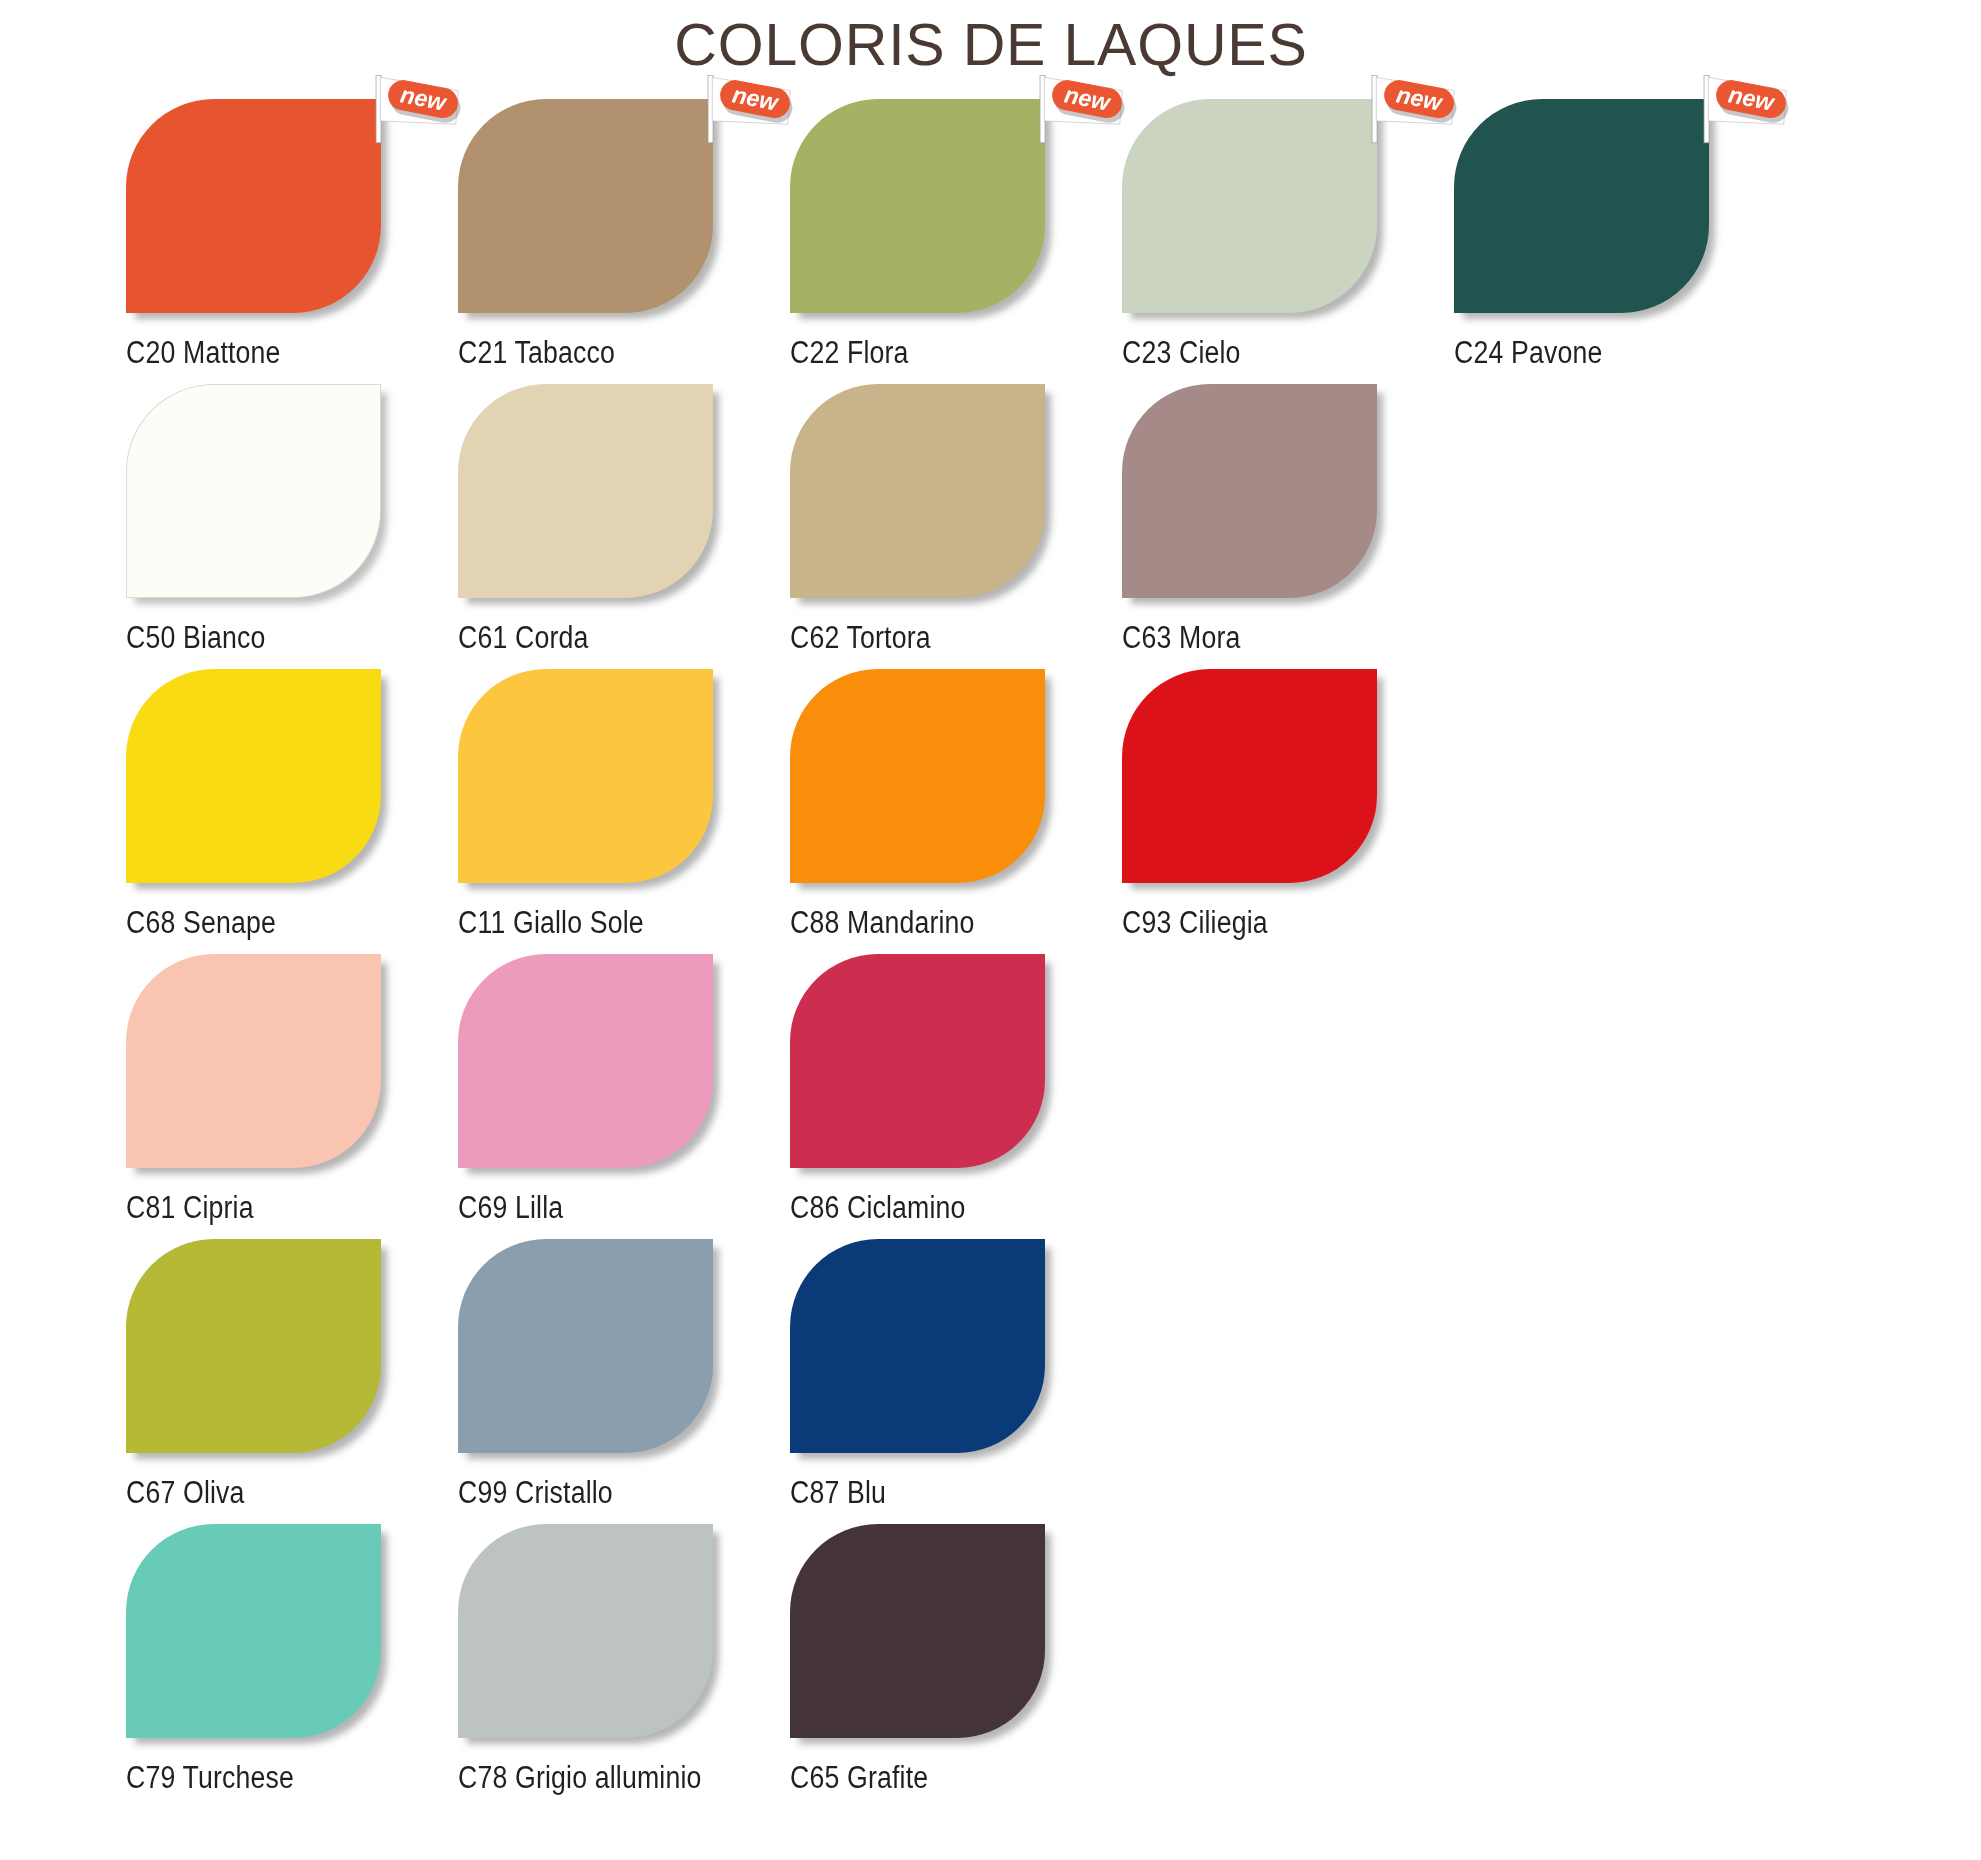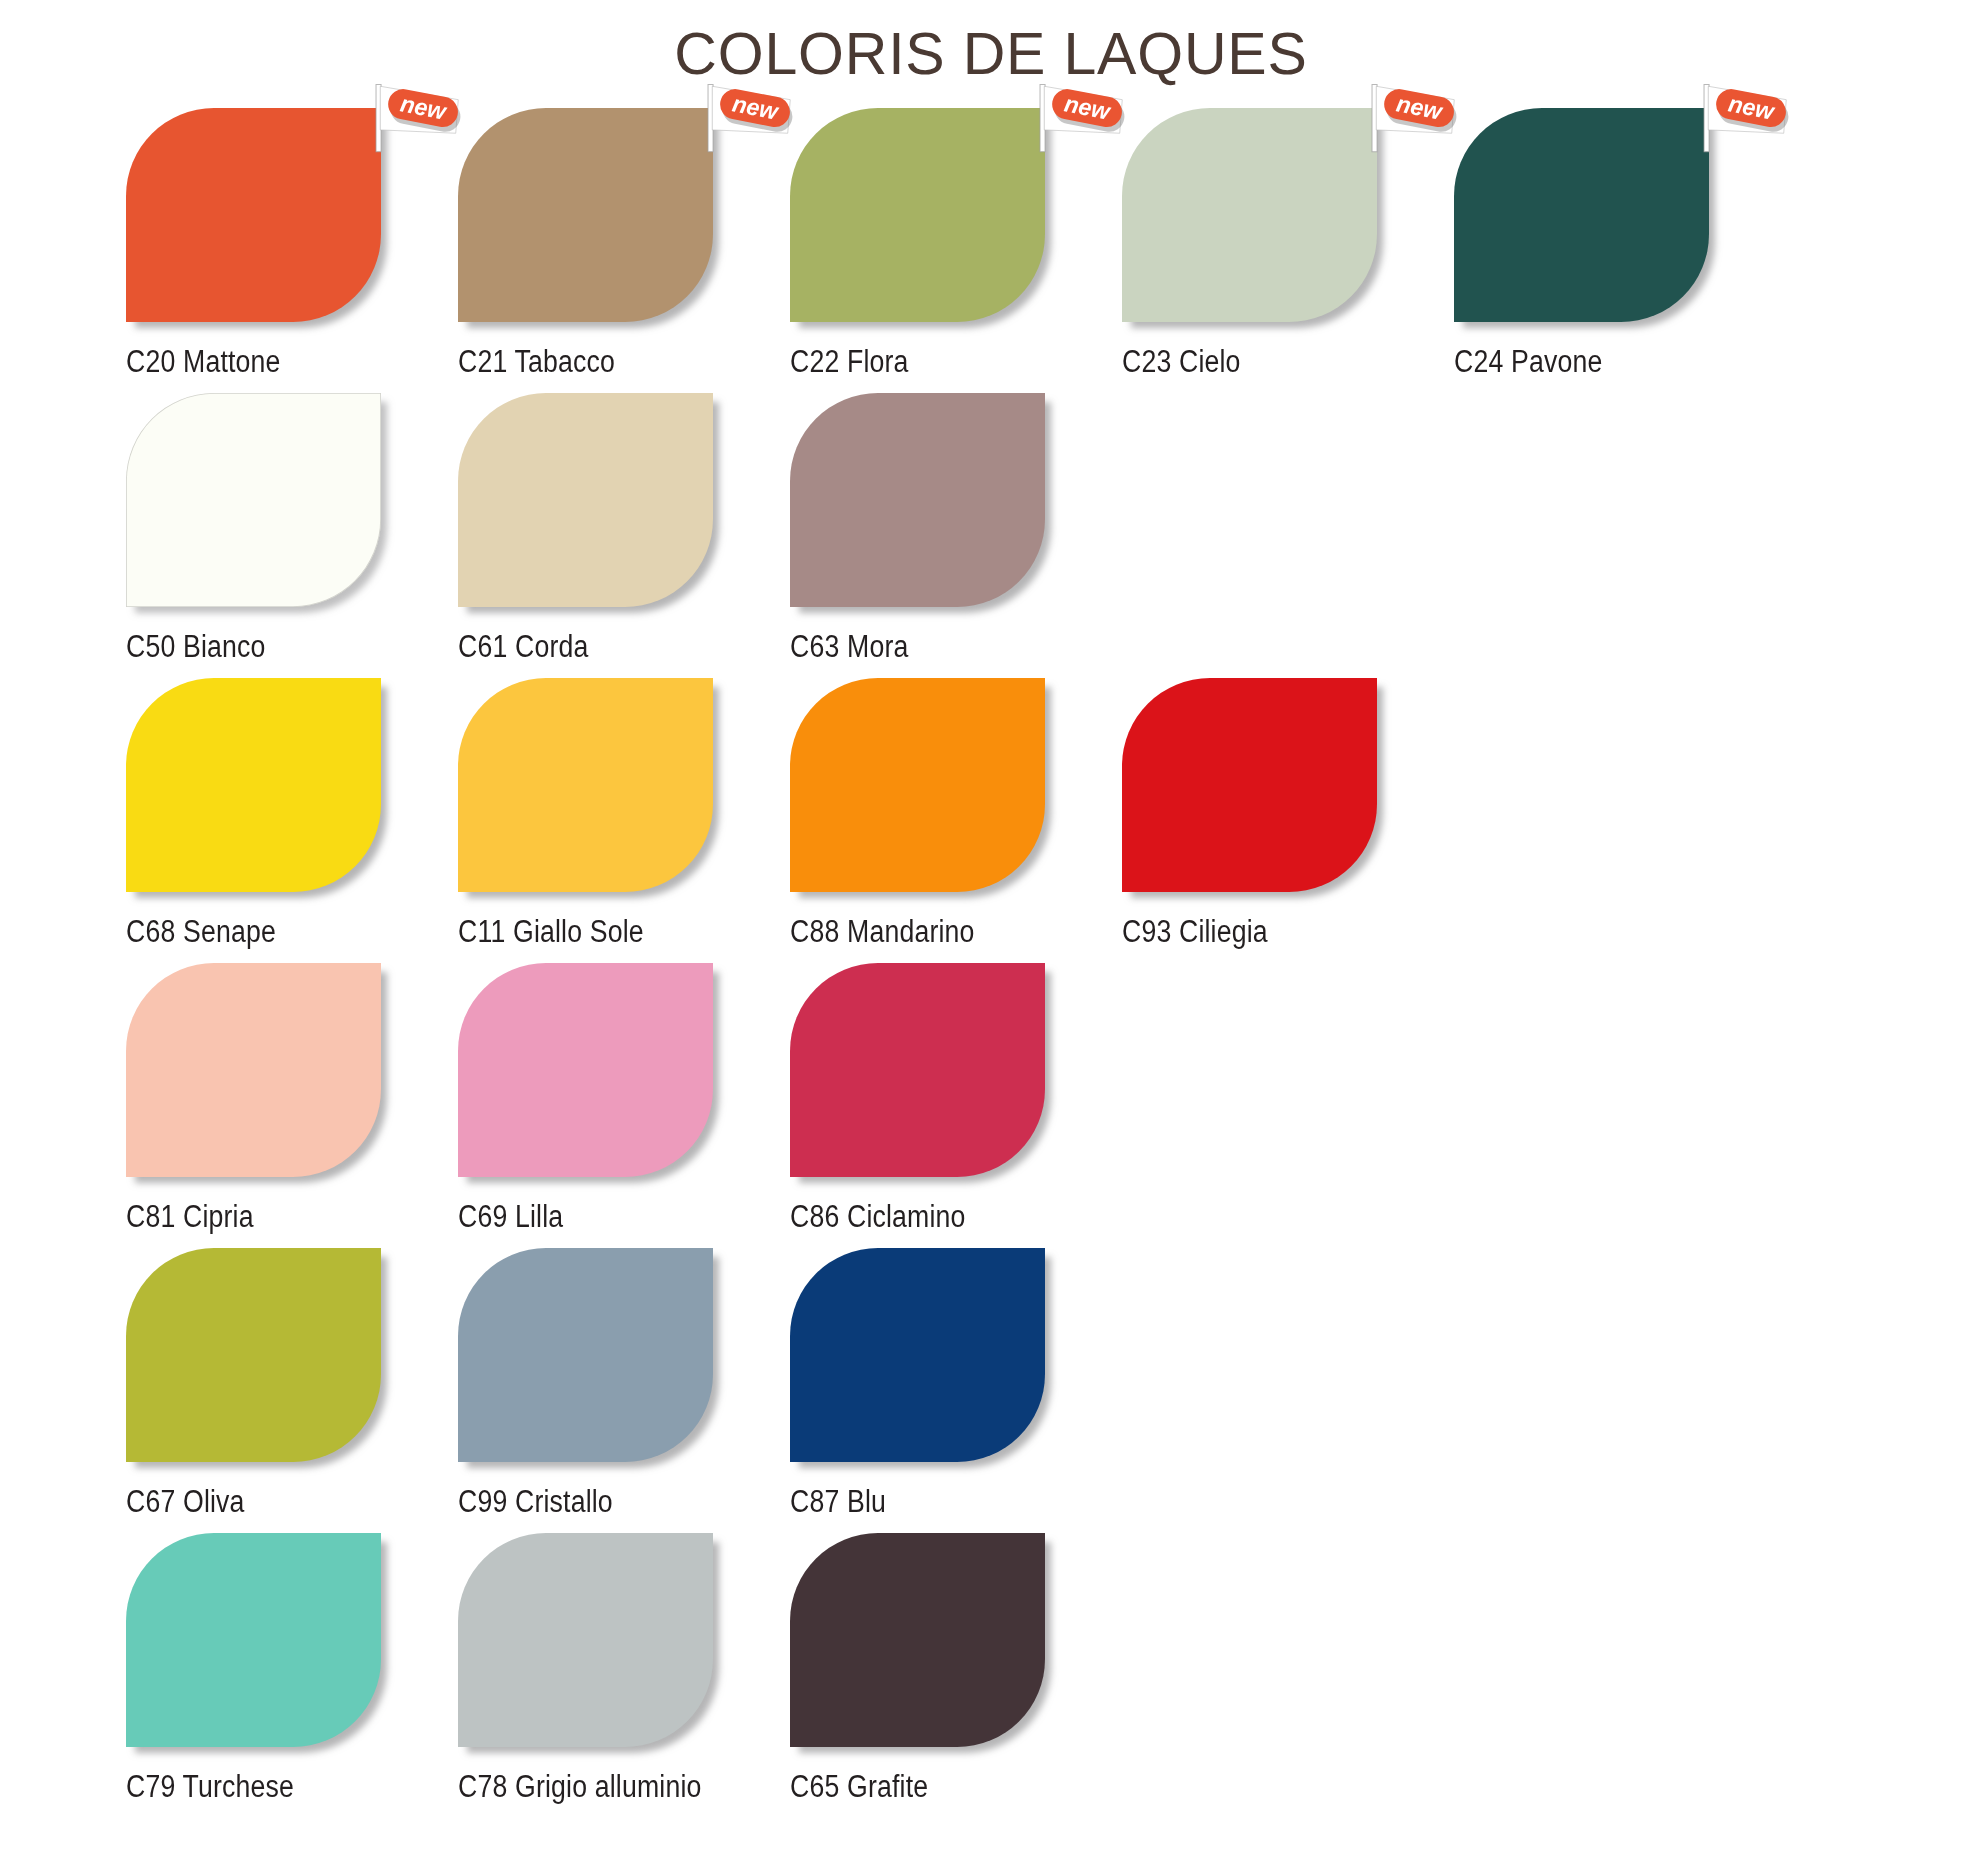--- a/index.html
+++ b/index.html
@@ -16,21 +16,21 @@
     position: relative;
   }
 
   #page-title {
     text-align: center;
     color: #4A3A33;
     font-family: "Liberation Sans", sans-serif;
     font-size: 59px;
     font-weight: 400;
     letter-spacing: 0.8px;
-    margin: 12px;
+    margin: 3px;
     padding: 11.7px 0 0 0;
     line-height: 1.05;
   }
 
   #swatch-grid {
     position: relative;
     margin: 22px 0 0 0;
     padding: 0 0 0 126px;
     box-sizing: border-box;
   }
@@ -184,20 +184,26 @@
         <div class="swatch-label">C50 Bianco</div>
       </div>
       <div class="swatch-cell">
         <div class="swatch-chip-wrap">
           <div class="swatch-chip" title="C61 Corda" style="background: rgb(226, 211, 178);"></div>
         </div>
         <div class="swatch-label">C61 Corda</div>
       </div>
       <div class="swatch-cell">
         <div class="swatch-chip-wrap">
+          <div class="swatch-chip" title="C62 Tortora" style="background: rgb(200, 180, 138);"></div>
+        </div>
+        <div class="swatch-label">C62 Tortora</div>
+      </div>
+      <div class="swatch-cell">
+        <div class="swatch-chip-wrap">
           <div class="swatch-chip" title="C63 Mora" style="background: rgb(166, 138, 135);"></div>
         </div>
         <div class="swatch-label">C63 Mora</div>
       </div>
     </div>
     <div class="swatch-row">
       <div class="swatch-cell">
         <div class="swatch-chip-wrap">
           <div class="swatch-chip" title="C68 Senape" style="background: rgb(249, 219, 19);"></div>
         </div>

